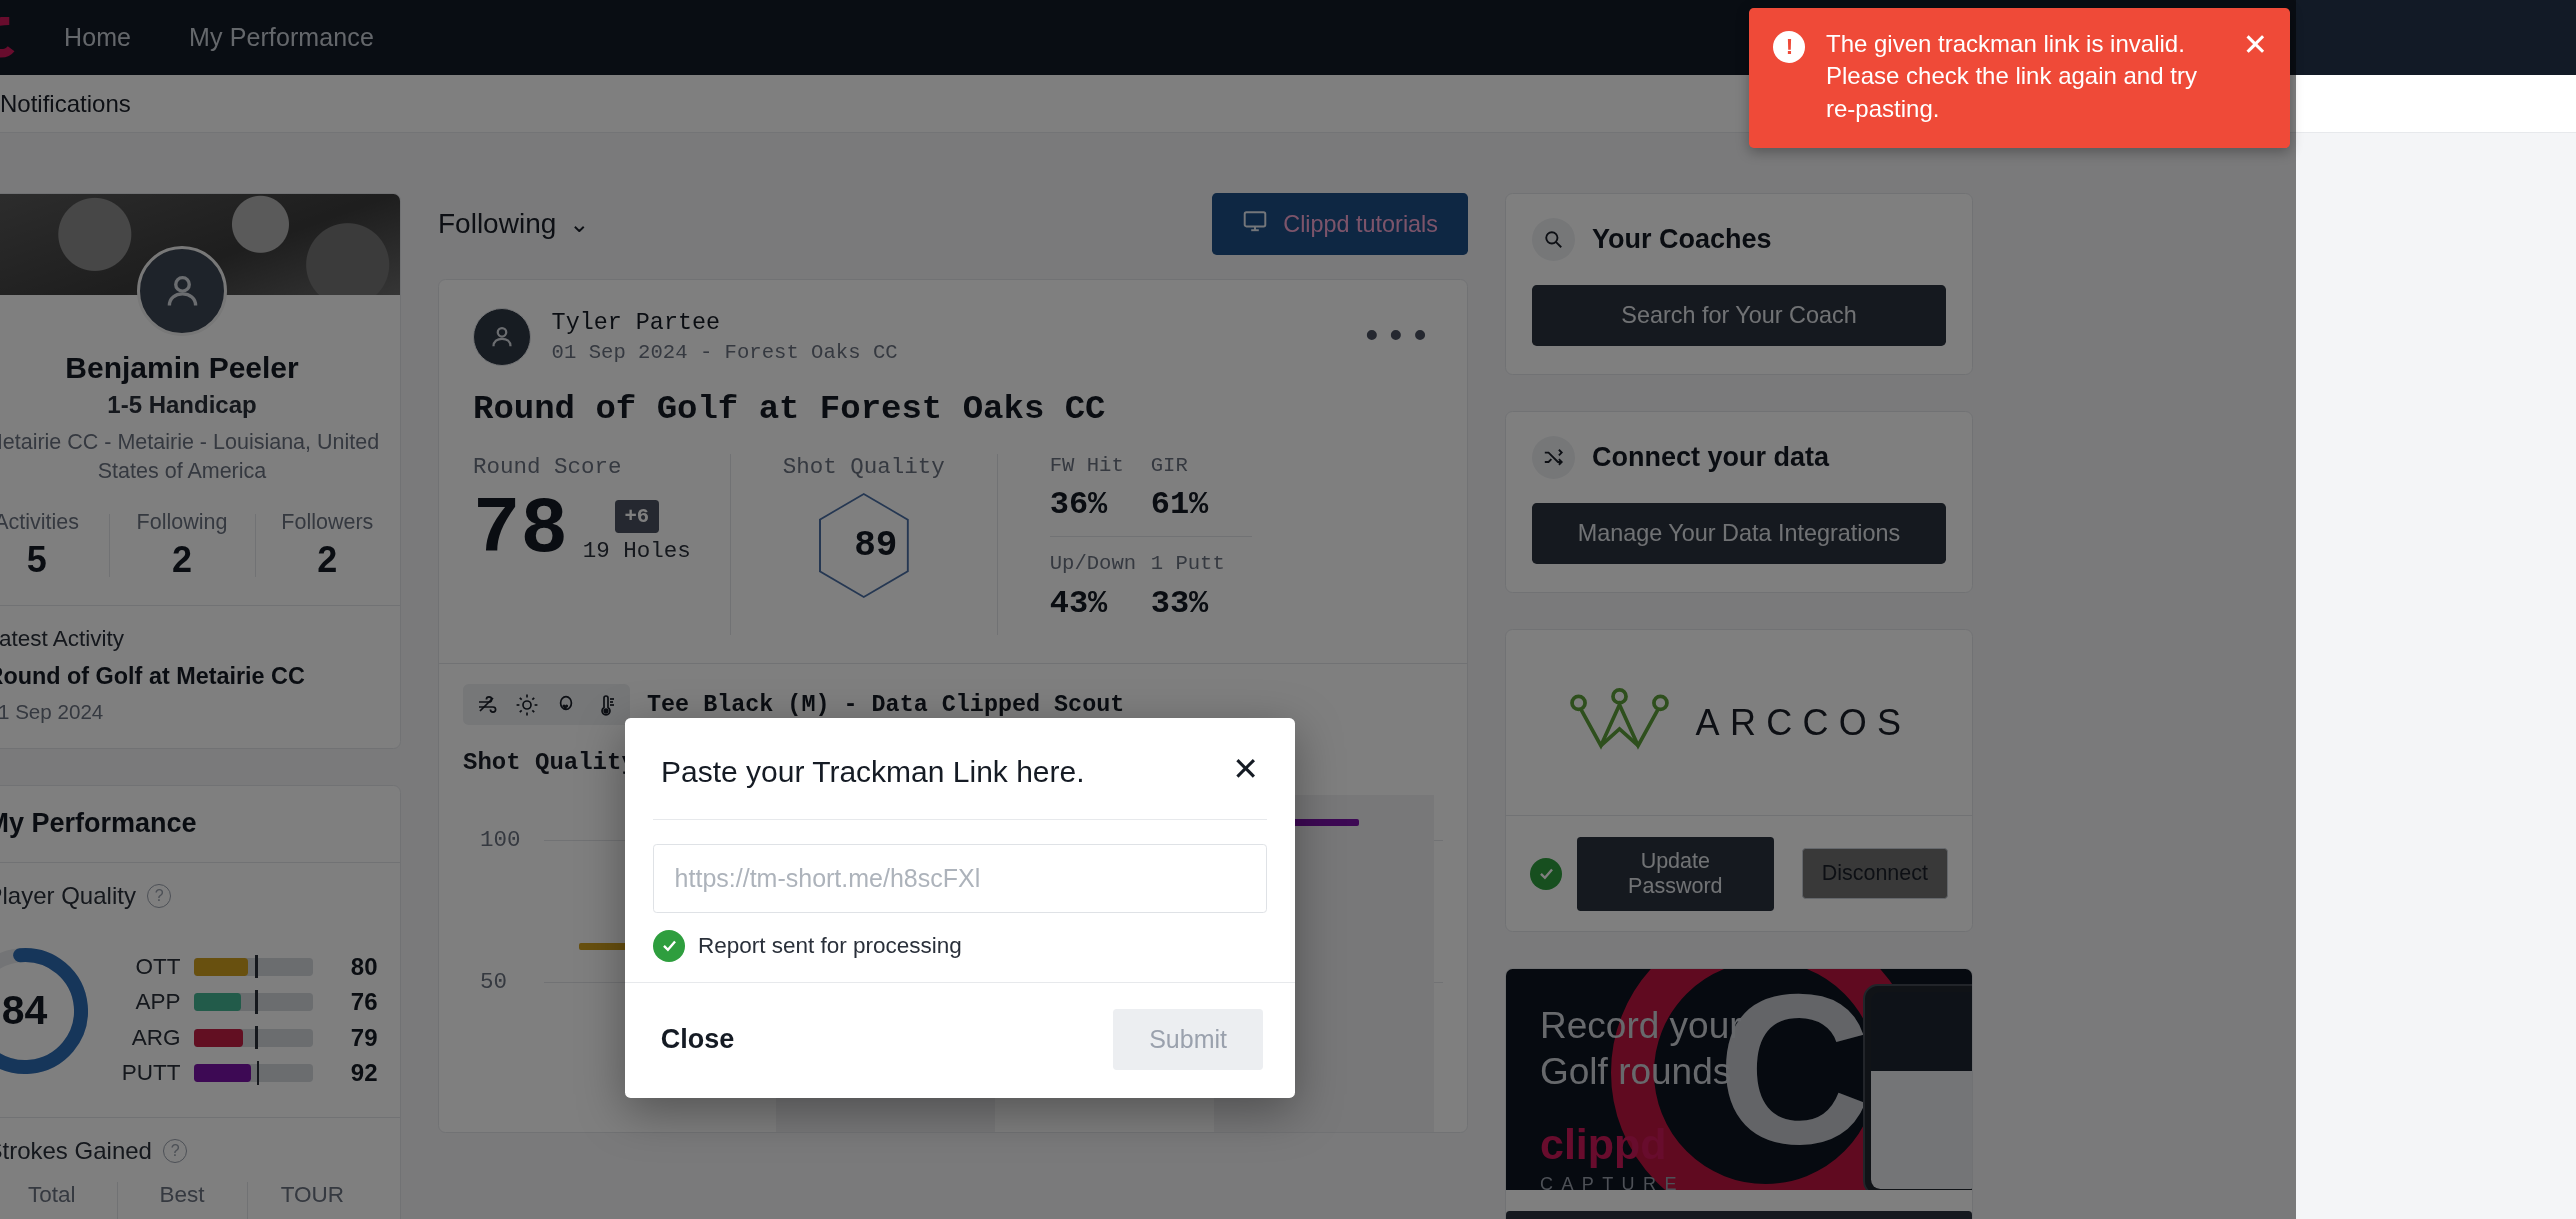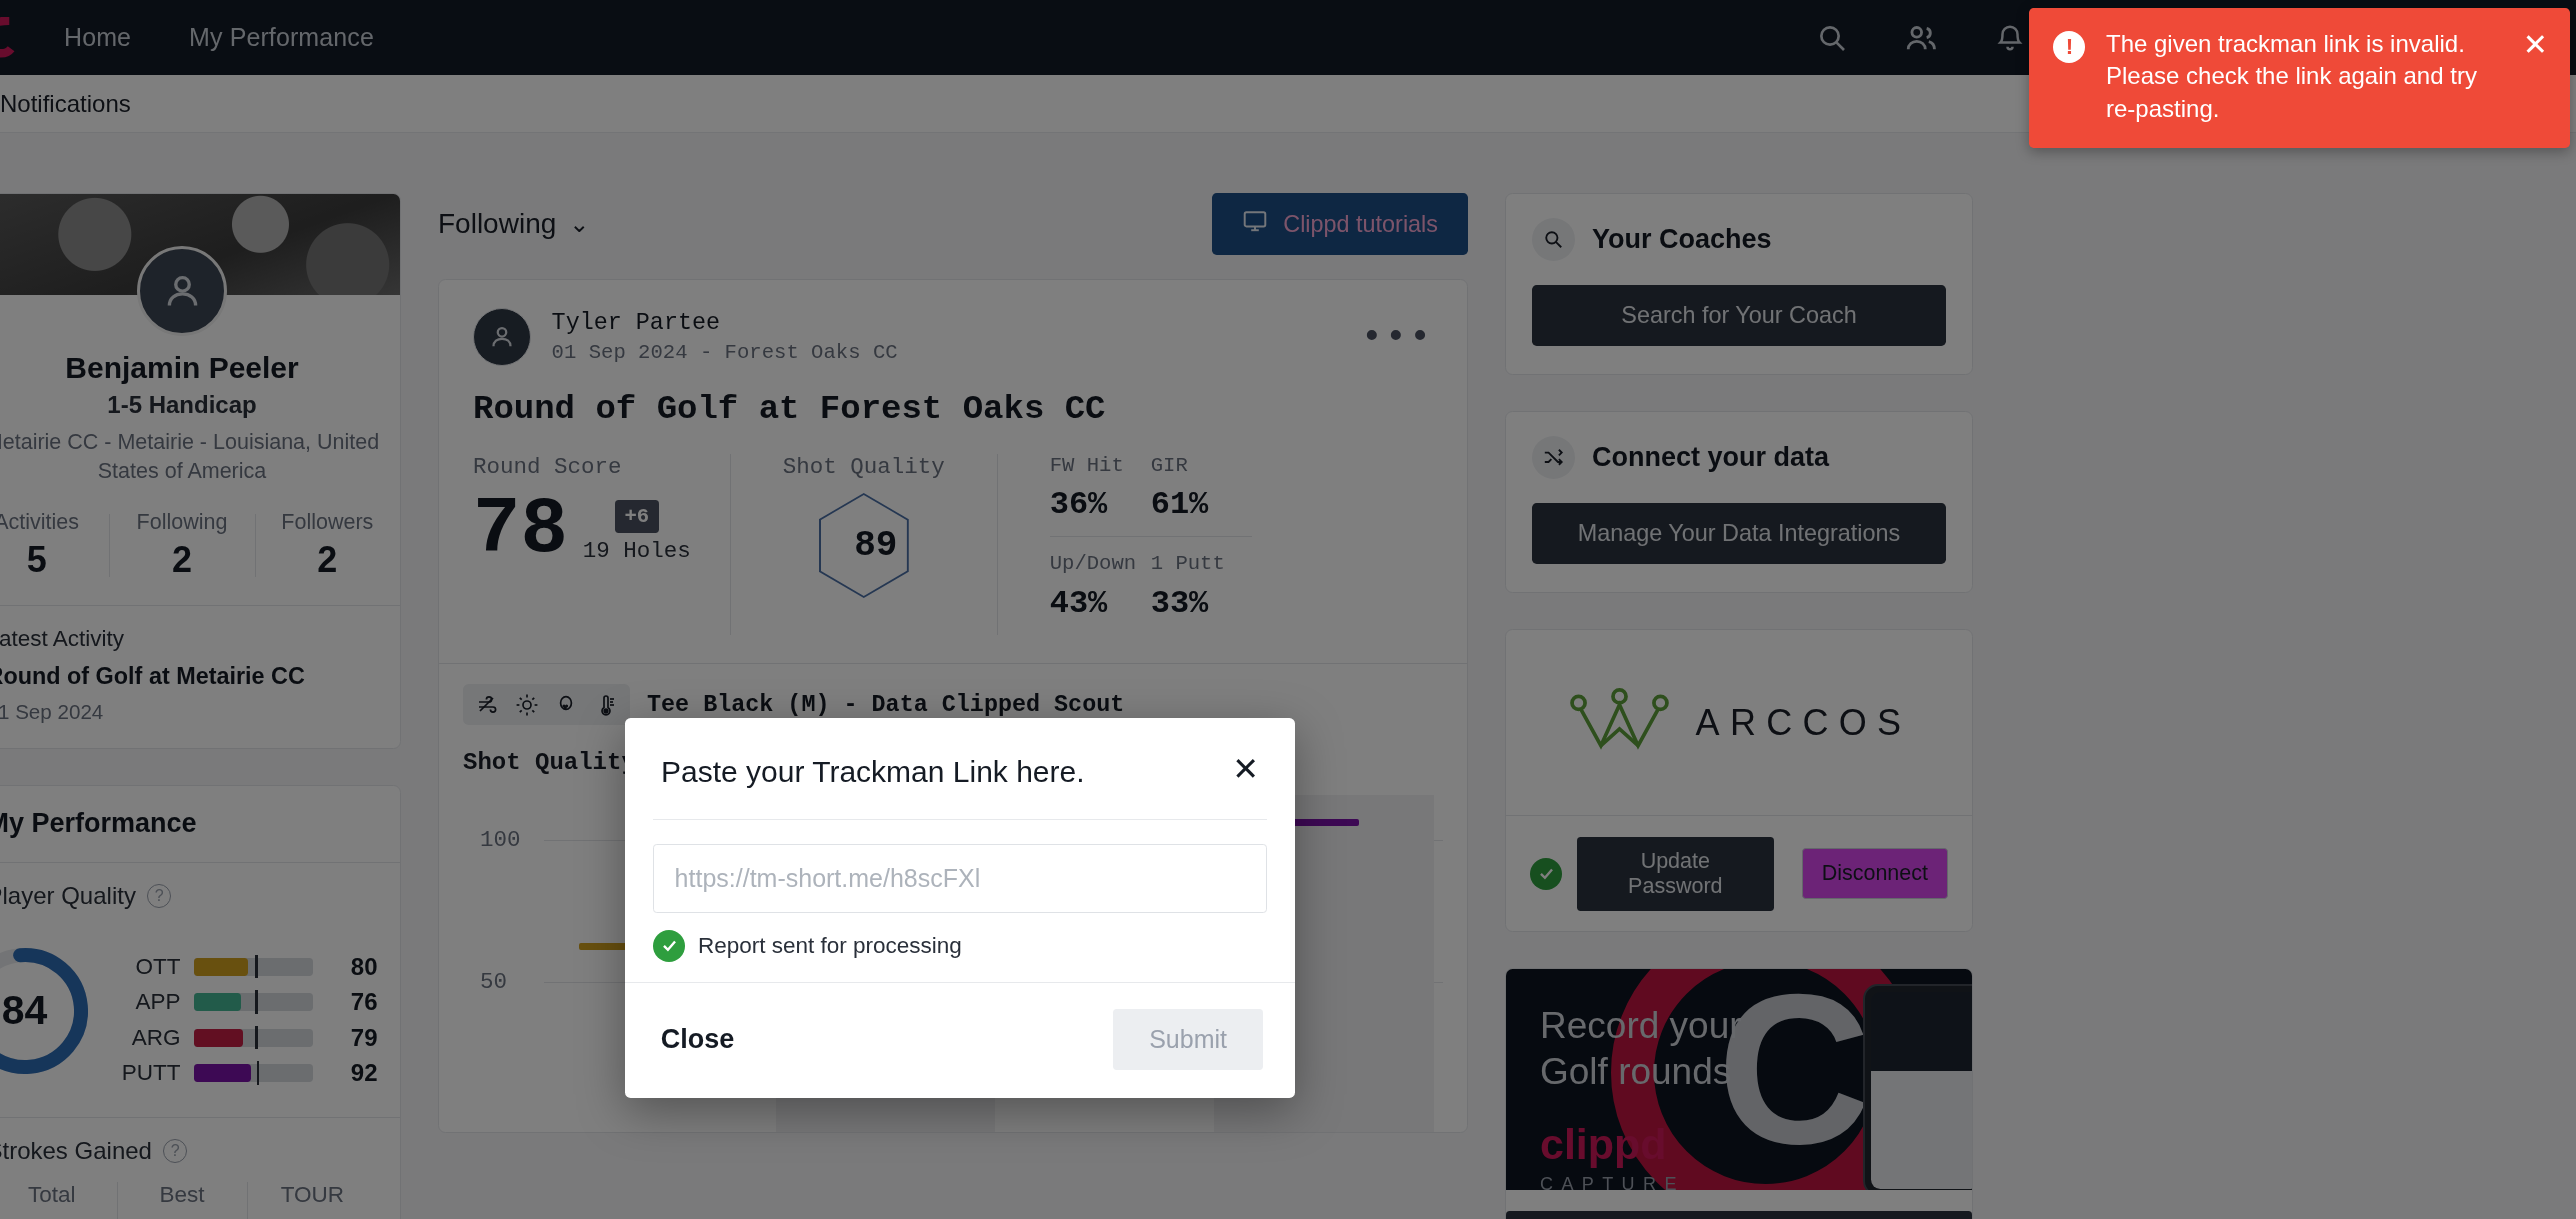--- a/index.html
+++ b/index.html
@@ -2,21 +2,21 @@
 <html style="font-size:15px"><head>
 <meta charset="utf-8">
 <style>
   * { box-sizing: border-box; margin: 0; padding: 0; }
   html, body {
     width: 2576px; height: 1220px;
     font-family: "Liberation Sans", sans-serif;
     background: #f4f5f7;
     overflow: hidden;
   }
-  .page { position: relative; width: 2576px; height: 1220px; }
+  .page { position: relative; width: 2296px; height: 1220px; }
 
   
   .backdrop {
     position: absolute; inset: 0;
     background: rgba(0,0,0,0.5);
     z-index: 40;
   }
 
   
   .navbar {
@@ -256,21 +256,21 @@
   .green-check {
     width: 32px; height: 32px; border-radius: 50%; background: #2e9e3e;
     display: flex; align-items: center; justify-content: center; flex: none;
   }
   .btn-dark-sm {
     margin-left: auto; background: #2b333e; color: #e1e4e9; border: none;
     border-radius: 3.7px; padding: 12px 19px; font-size: 21.5px; cursor: pointer;
     font-family: "Liberation Sans", sans-serif;
   }
   .btn-outline-sm {
-    background: #d946ef; color: #1a1f28; border: 0.9px solid #c9ced6;
+    background: #737373; color: #1a1f28; border: 0.9px solid #c9ced6;
     border-radius: 3.7px; padding: 12px 19px; font-size: 21.5px; cursor: pointer;
     margin-left: 13px; font-family: "Liberation Sans", sans-serif;
   }
   .promo-card { padding: 0; overflow: hidden; }
   .promo-banner {
     height: 221px; background: #0c1420; position: relative; overflow: hidden;
   }
   .promo-ring {
     position: absolute; right: 52px; top: -51px; width: 309px; height: 309px;
     border-radius: 50%; border: 43px solid #c01540;

